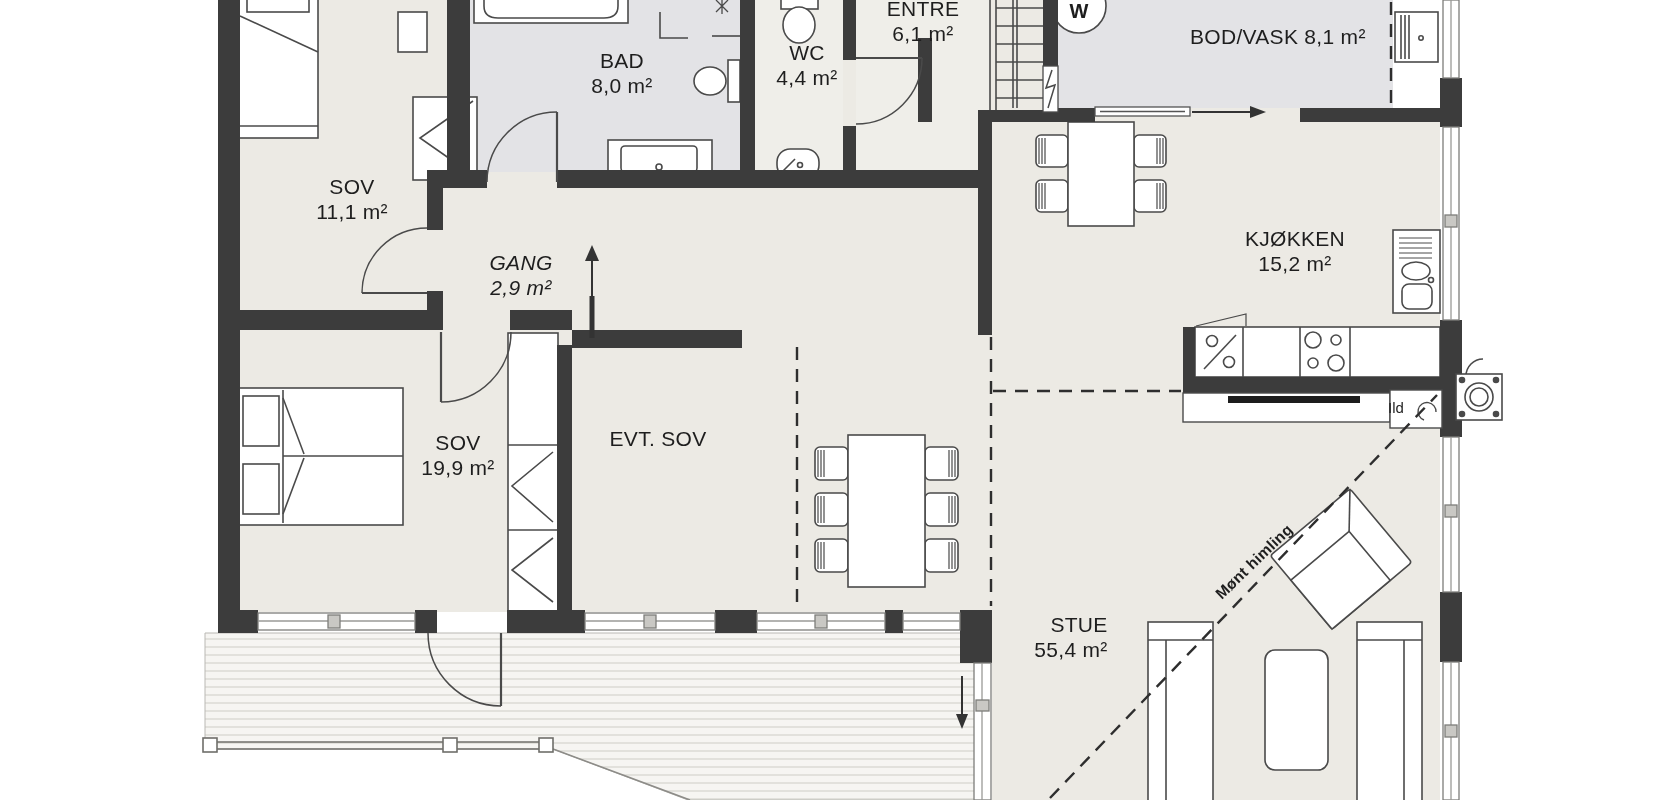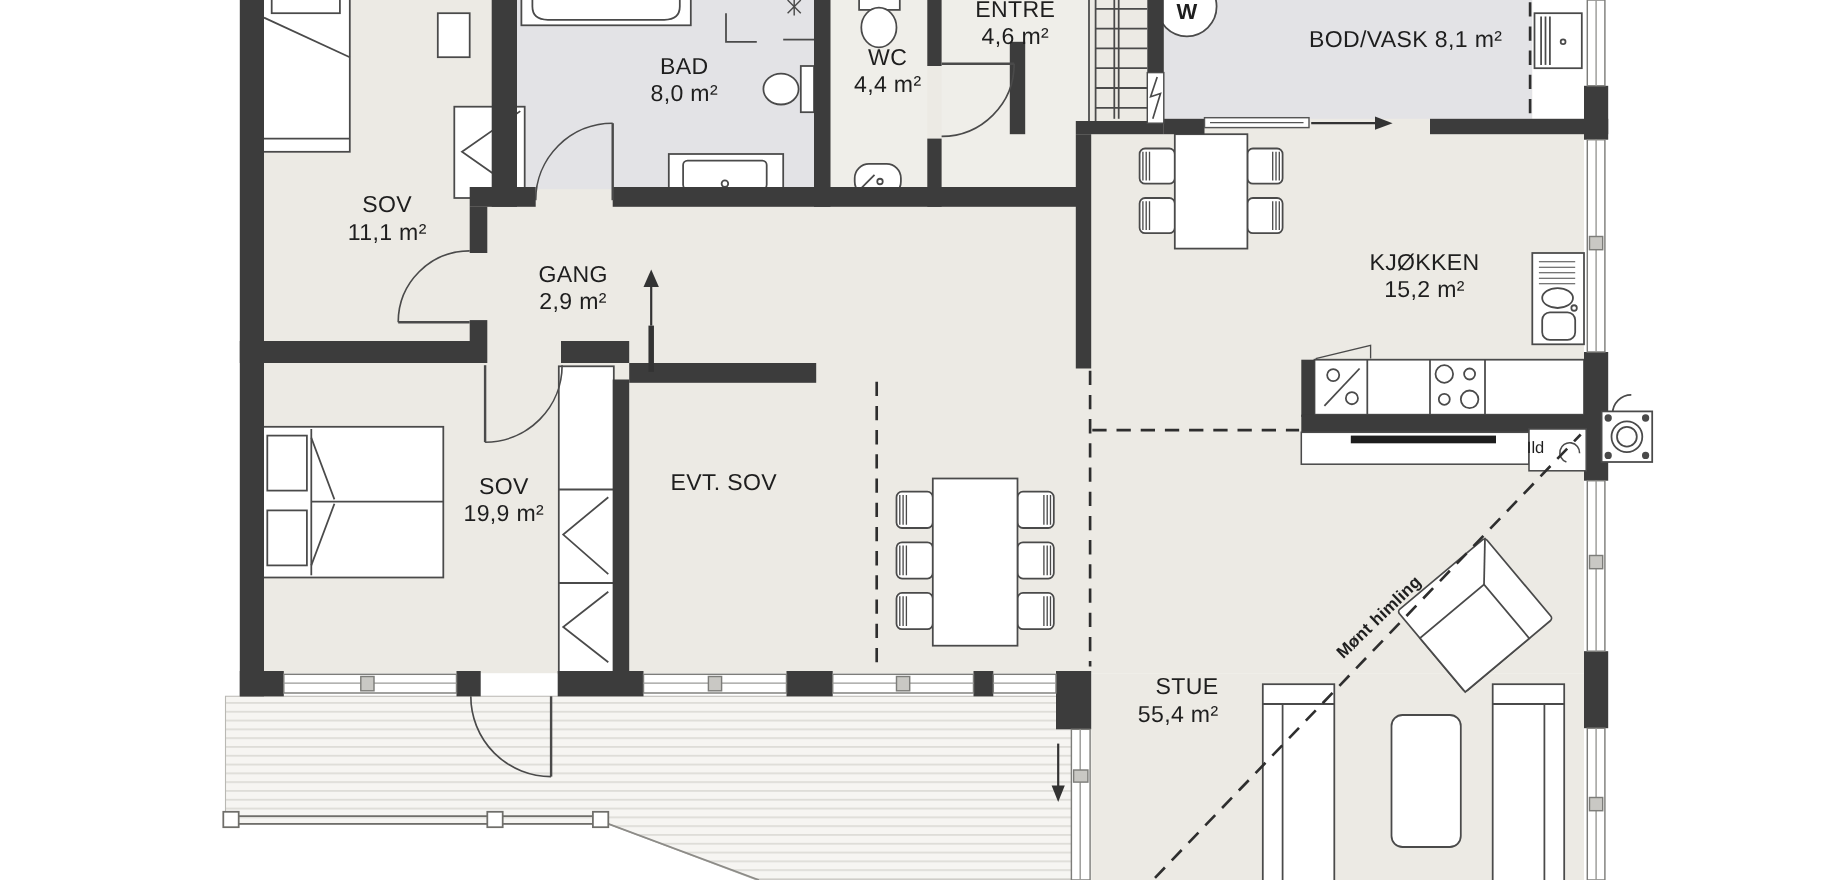--- a/index.html
+++ b/index.html
@@ -370,31 +370,31 @@
 <div class="lbl" style="left:622px;top:48px;">
   <span>BAD</span>
   <span>8,0 m²</span>
 </div>
 <div class="lbl" style="left:807px;top:40px;">
   <span>WC</span>
   <span>4,4 m²</span>
 </div>
 <div class="lbl" style="left:923px;top:-4px;">
   <span>ENTRE</span>
-  <span>4,6 m²</span>
+  <span>6,1 m²</span>
 </div>
 <div class="lbl-right" style="left:1190px;top:24px;width:134px;">
   <span>BOD/VASK</span>
   <span>8,1 m²</span>
 </div>
 <div class="lbl" style="left:1295px;top:226px;">
   <span>KJØKKEN</span>
   <span>15,2 m²</span>
 </div>
-<div class="lbl" style="left:521px;top:237px;">
+<div class="lbl" style="left:521px;top:250px;font-style:italic;">
   <span>GANG</span>
   <span>2,9 m²</span>
 </div>
 <div class="lbl" style="left:458px;top:430px;">
   <span>SOV</span>
   <span>19,9 m²</span>
 </div>
 <div class="lbl" style="left:658px;top:426px;">
   <span>EVT. SOV</span>
   <span></span>

